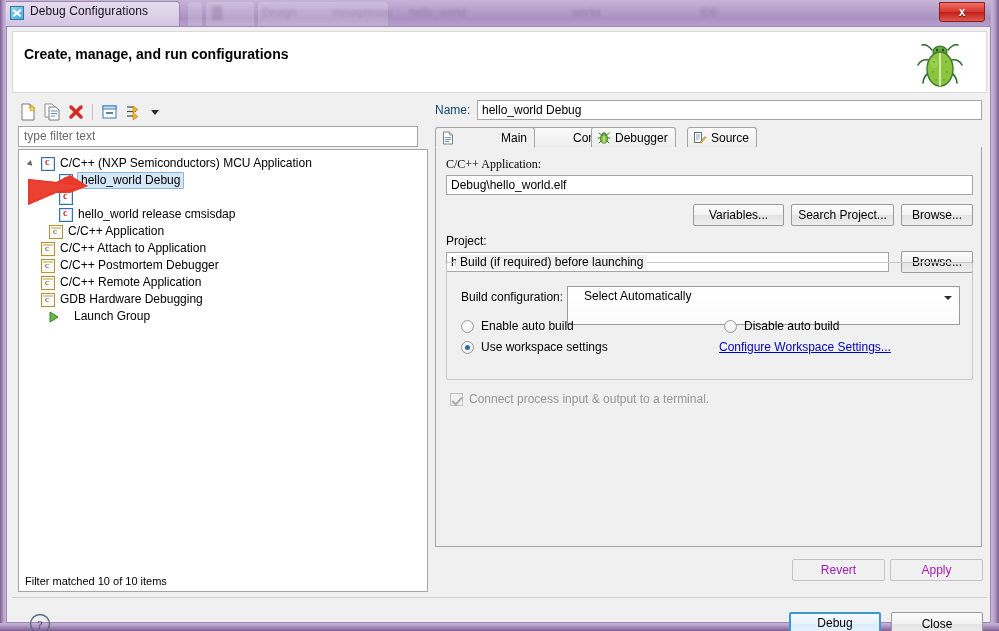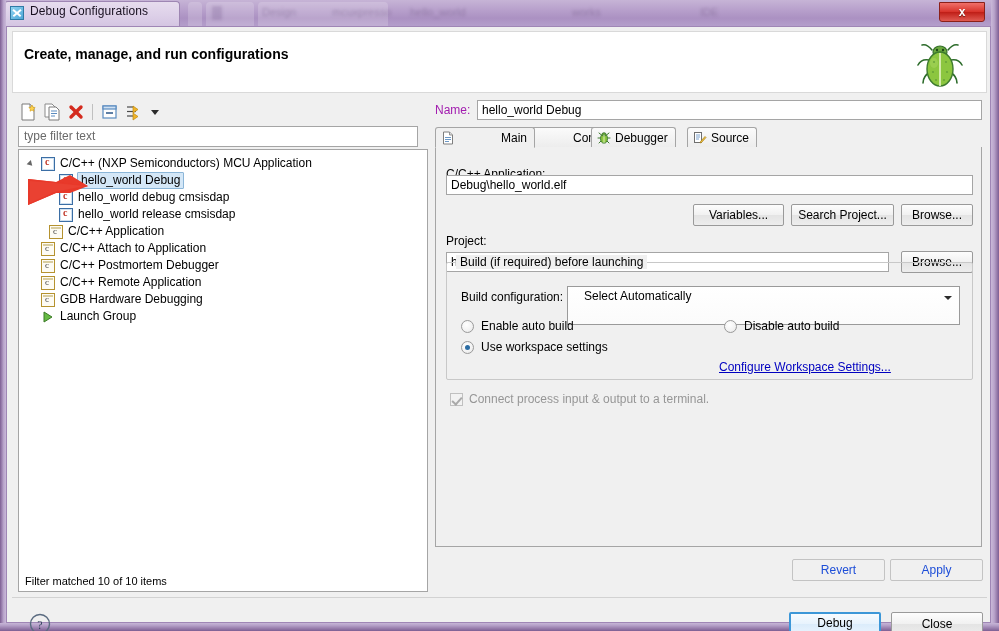--- a/index.html
+++ b/index.html
@@ -210,21 +210,21 @@
     position: absolute; left: 6px; bottom: 4px;
     font-size: 11px; color: #000;
   }
 
   
   #right-panel {
     position: absolute; left: 428px; top: 73px;
     width: 547px; height: 492px;
   }
   #name-row { position: absolute; left: 0; top: 0; width: 547px; height: 22px; }
-  #name-label { position: absolute; left: 0; top: 3px; font-size: 12px; color: #a21caf; }
+  #name-label { position: absolute; left: 0; top: 3px; font-size: 12px; color: #0c4a6e; }
   #name-input {
     position: absolute; left: 42px; top: 0;
     width: 505px; height: 20px;
     background: #fff; border: 1px solid #a5a5a5;
     font-size: 12px; color: #000; padding: 0 4px; line-height: 18px;
   }
 
   #tabstrip {
     position: absolute; left: 0; top: 27px;
     width: 547px; height: 21px;
@@ -265,21 +265,21 @@
   .btn {
     position: absolute;
     height: 22px;
     background: linear-gradient(180deg,#fdfdfd 0%, #f1f1f1 48%, #e4e4e4 52%, #ededed 100%);
     border: 1px solid #9a9a9a;
     border-radius: 2px;
     font-size: 12px; color: #000;
     text-align: center; line-height: 20px;
     font-family: "Liberation Sans", sans-serif;
   }
-  .btn.disabled { color: #1d4ed8; border-color: #c3c3c3; background: #f0f0f0; }
+  .btn.disabled { color: #a21caf; border-color: #c3c3c3; background: #f0f0f0; }
   .btn.primary { border: 2px solid #3c97d8; line-height: 18px;
                  background: linear-gradient(180deg,#f6fbff 0%, #e8f3fd 48%, #dbecfb 52%, #e9f4fe 100%); }
 
   #group-build {
     position: absolute; left: 10px; top: 115px;
     width: 527px; height: 118px;
     border: 1px solid #c8c8c8;
     border-radius: 2px;
   }
   #group-build-legend {
@@ -314,21 +314,20 @@
   .radio.checked::after {
     content: ""; position: absolute;
     left: 3px; top: 3px; width: 5px; height: 5px;
     border-radius: 50%; background: #2b6ca3;
   }
   .radio-label { position: absolute; font-size: 12px; color: #000; }
   #ws-link {
     position: absolute;
     font-size: 12px; color: #0000c0;
     text-decoration: underline;
-    margin-top: 20px;
   }
   .chk {
     position: absolute;
     width: 13px; height: 13px;
     background: #f2f2f2;
     border: 1px solid #c0c0c0;
   }
   .chk.checked::after {
     content: "";
     position: absolute; left: 3px; top: 1px;
@@ -476,21 +475,20 @@
             <span class="tree-label">C/C++ (NXP Semiconductors) MCU Application</span>
           </div>
 
           <div class="tree-row level1 selected">
             <span class="tree-icon icon-mcu"></span>
             <span class="tree-label">hello_world Debug</span>
           </div>
 
           <div class="tree-row level1">
             <span class="tree-icon icon-mcu"></span>
-            <span class="tree-label">hello_world debug cmsisdap</span>
           </div>
 
           <div class="tree-row level1">
             <span class="tree-icon icon-mcu"></span>
             <span class="tree-label">hello_world release cmsisdap</span>
           </div>
 
           <div class="tree-row level0" style="padding-left:30px;">
             <span class="tree-icon icon-cpp"></span>
             <span class="tree-label">C/C++ Application</span>
@@ -509,21 +507,21 @@
           <div class="tree-row level0" style="padding-left:22px;">
             <span class="tree-icon icon-cpp"></span>
             <span class="tree-label">C/C++ Remote Application</span>
           </div>
 
           <div class="tree-row level0" style="padding-left:22px;">
             <span class="tree-icon icon-cpp"></span>
             <span class="tree-label">GDB Hardware Debugging</span>
           </div>
 
-          <div class="tree-row level0" style="padding-left:22px;">
+          <div class="tree-row level0" style="padding-left:28px;gap:8px;">
             <span class="tree-icon icon-launch">
               <svg viewBox="0 0 14 14" width="14" height="14">
                 <path d="M3 2 L11 7 L3 12 Z" fill="#66bb44" stroke="#3a7a26" stroke-width="1"></path>
               </svg>
             </span>
             <span class="tree-label">Launch Group</span>
           </div>
 
         </div>
         <div id="filter-status">Filter matched 10 of 10 items</div>
@@ -594,21 +592,21 @@
                 </g>
               <path d="M7.5 10.5 L12 5.5 L13 6.5 L8.5 11.5 L7 12 z" fill="#f0c040" stroke="#a8811a" stroke-width=".7"></path>
             </svg>
           </span>
           <span>Source</span>
         </div>
       </div>
 
       <div id="tab-body">
 
-        <div class="fld-label" style="left:10px; top:20px;">C/C++ Application:</div>
+        <div class="fld-label" style="left:10px; top:10px;font-family:Liberation Serif, serif;">C/C++ Application:</div>
         <div class="txtbox" style="left:10px; top:28px; width:527px;">Debug\hello_world.elf</div>
 
         <div class="btn" style="left:257px; top:57px; width:91px;">Variables...</div>
         <div class="btn" style="left:355px; top:57px; width:103px;">Search Project...</div>
         <div class="btn" style="left:465px; top:57px; width:72px;">Browse...</div>
 
         <div class="fld-label" style="left:10px; top:87px;">Project:</div>
         <div class="txtbox" style="left:10px; top:105px; width:443px;">hello_world</div>
         <div class="btn" style="left:465px; top:104px; width:72px;">Browse...</div>
 

